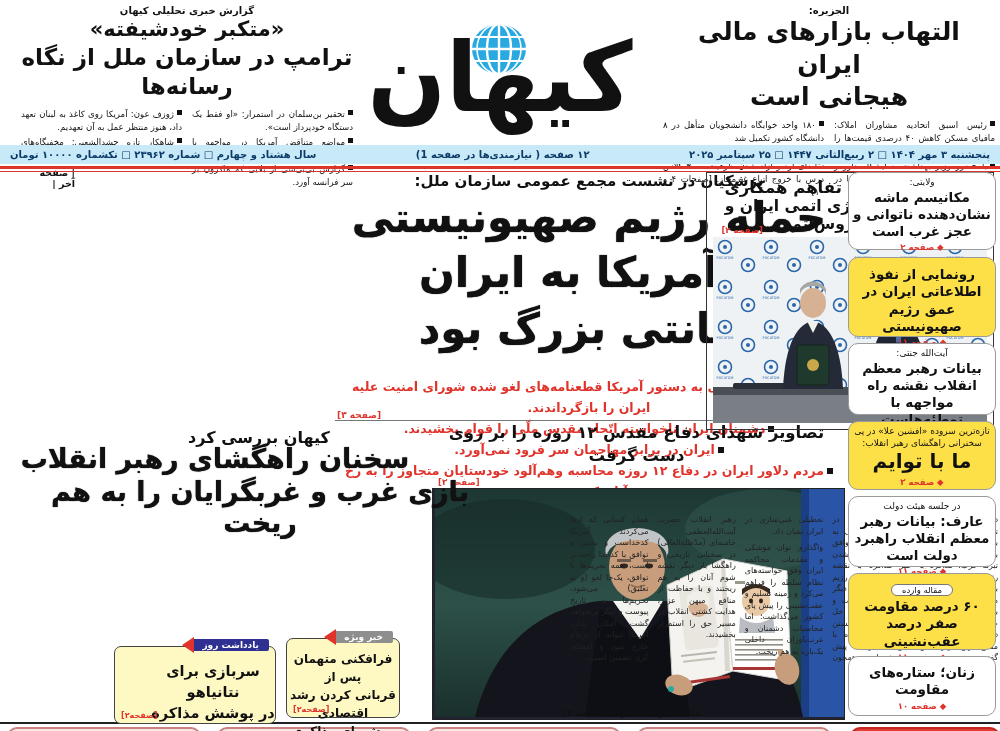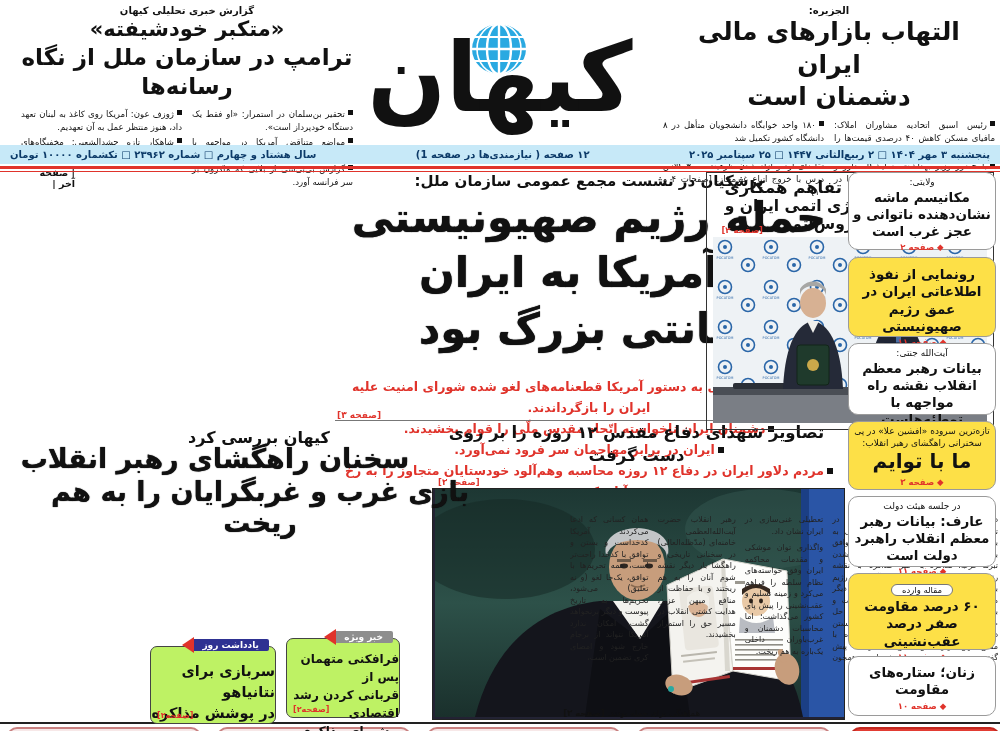--- a/index.html
+++ b/index.html
@@ -49,21 +49,21 @@
   
   .an-kicker{position:absolute;left:0;top:428px;width:430px;text-align:center;font-size:16px;font-weight:bold;margin-left:44px;}
   .an-t1{position:absolute;left:0;top:443px;width:430px;text-align:center;font-size:27px;font-weight:bold;text-shadow:0 0 1px #000;}
   .an-t2{position:absolute;left:0;top:476px;width:432px;text-align:center;font-size:27px;font-weight:bold;text-shadow:0 0 1px #000;padding-left:44px;}
   .an-cols{position:absolute;right:2px;top:514px;width:428px;height:206px;column-count:5;column-gap:9px;
            font-size:8px;line-height:11.5px;text-align:justify;color:#222;overflow:hidden;}
   .an-cols p{margin:0 0 5px 0;}
   .an-last{position:absolute;right:300px;top:708px;left:606px;font-size:8.5px;white-space:nowrap;direction:rtl;}
   .an-last b{font-weight:bold;}
   
-  .fbox{position:absolute;background:#bef264;border:1px solid #444;border-radius:7px;z-index:6;}
+  .fbox{position:absolute;background:#fef9c3;border:1px solid #444;border-radius:7px;z-index:6;text-align:center;}
   .fbox-label{position:absolute;top:-10px;right:6px;display:flex;align-items:center;z-index:7;}
   .fbox-tag{color:#fff;font-size:9px;font-weight:bold;padding:1px 10px;border-radius:2px;}
   .tag-blue{background:#2e3192;}
   .tag-gray{background:#8e8e8e;}
   .tag-arrow{width:0;height:0;border-top:8px solid transparent;border-bottom:8px solid transparent;
              border-right:12px solid #e0332b;margin-right:-2px;}
   .fbox-t{font-size:14.5px;font-weight:bold;line-height:1.45;}
   .fbox-t.small{font-size:12px;line-height:1.5;}
   .fbox-page{position:absolute;left:6px;bottom:3px;font-size:8px;font-weight:bold;color:#e0332b;}
   
@@ -83,21 +83,21 @@
   .bstrip.red{background:#e23c33;border-color:#c1271f;}
 </style>
 </head>
 <body>
 
 <div class="page">
 
   <div class="hblock" style="right:5px;">
     <div class="hb-kicker">الجزیره:</div>
     <div class="hb-t1 big">التهاب بازارهای مالی ایران</div>
-    <div class="hb-t2 big">دشمنان است</div>
+    <div class="hb-t2 big">هیجانی است</div>
     <div class="hb-bullets">
       <div class="hb-col">
         <span class="bullet"><span class="sq"></span><span>رئیس اسبق اتحادیه مشاوران املاک: مافیای مسکن کاهش ۴۰ درصدی قیمت‌ها را پنهان می‌کند</span></span>
         <span class="bullet"><span class="sq"></span><span>با حضور وزیر بهداشت، نمایشگاه دارو و صنایع وابسته با مشارکت ۲۸ کشور دنیا در تهران افتتاح شد</span></span>
       </div>
       <div class="hb-col">
         <span class="bullet"><span class="sq"></span><span>۱۸۰ واحد خوابگاه دانشجویان متأهل در ۸ دانشگاه کشور تکمیل شد</span></span>
         <span class="bullet"><span class="sq"></span><span>استاندار تهران خبر داده کاهش ۵۵۰۰ تنی تقاضای آرد و آزاد شدن ظرفیت ۳۰۰۰ کلاس درس با خروج اتباع غیرمجاز. [صفحات ۴ و ۱۰]</span></span>
       </div>
     </div>
@@ -268,21 +268,21 @@
     <p>بین منافع آمریکا در داخل با بی‌اعتنایی به پیامدهای سنگین توافق با آمریکا، سوزان شدن میز مذاکره با نقشه مشترک آمریکا و رژیم صهیونیستی بار دیگر غرب را از شرارت و بدعهدی در حال حل دادن دولت به نشستن بر صندلی مذاکره با نتایج از پیش تعیین‌شده‌ای همچون تعطیلی غنی‌سازی در ایران نشان داد.</p>
     <p>واگذاری توان موشکی و مقدمات محاکمه ایران وفق خواسته‌های نظام سلطه را فراهم می‌کرد و زمینه تسلیم و عقب‌نشینی را پیش پای کشور می‌گذاشت؛ اما محاسبات دشمنان و غرب‌باوران داخلی یک‌باره به هم ریخت.</p>
     <p>رهبر انقلاب حضرت آیت‌الله‌العظمی خامنه‌ای (مدّظله‌العالی) در سخنانی تاریخی و راهگشا بار دیگر نقشه شوم آنان را به هم ریختند و با حفاظت از منافع میهن عزیز، هدایت کشتی انقلاب در مسیر حق را استمرار بخشیدند.</p>
     <p>همان کسانی که ادعا می‌کردند آمریکا کدخداست و بستن و توافق با کدخدا راحت‌تر است، همه تحریم‌ها با توافق، یک‌جا لغو (و نه تعلیق) می‌شود، تحریم‌ها به تاریخ پیوست و دیگر برنخواهد گشت، امکان ندارد آمریکا نتواند از برجام خارج شود و امضای کری تضمین است،</p>
   </div>
   <div class="an-last">
     <span>هماهنگی برای حمله بودند.</span>
     <b>[صفحه ۳]</b>
   </div>
 
-  <div class="fbox" style="right:724px;top:646px;width:124px;height:76px;">
+  <div class="fbox" style="right:724px;top:646px;width:124px;height:76px;padding-left:36px;">
     <div class="fbox-label">
       <span class="fbox-tag tag-blue">یادداشت روز</span>
       <span class="tag-arrow"></span>
     </div>
     <div style="margin-top:14px;">
       <div class="fbox-t">سربازی برای نتانیاهو</div>
       <div class="fbox-t">در پوشش مذاکره</div>
     </div>
     <div class="fbox-page">[صفحه۲]</div>
   </div>

